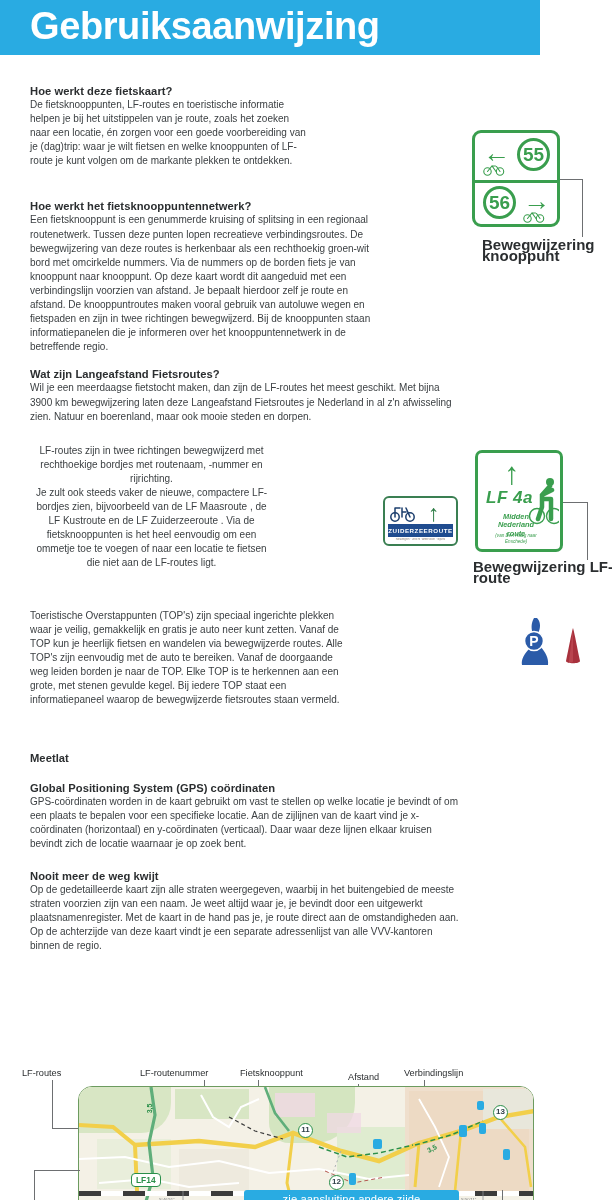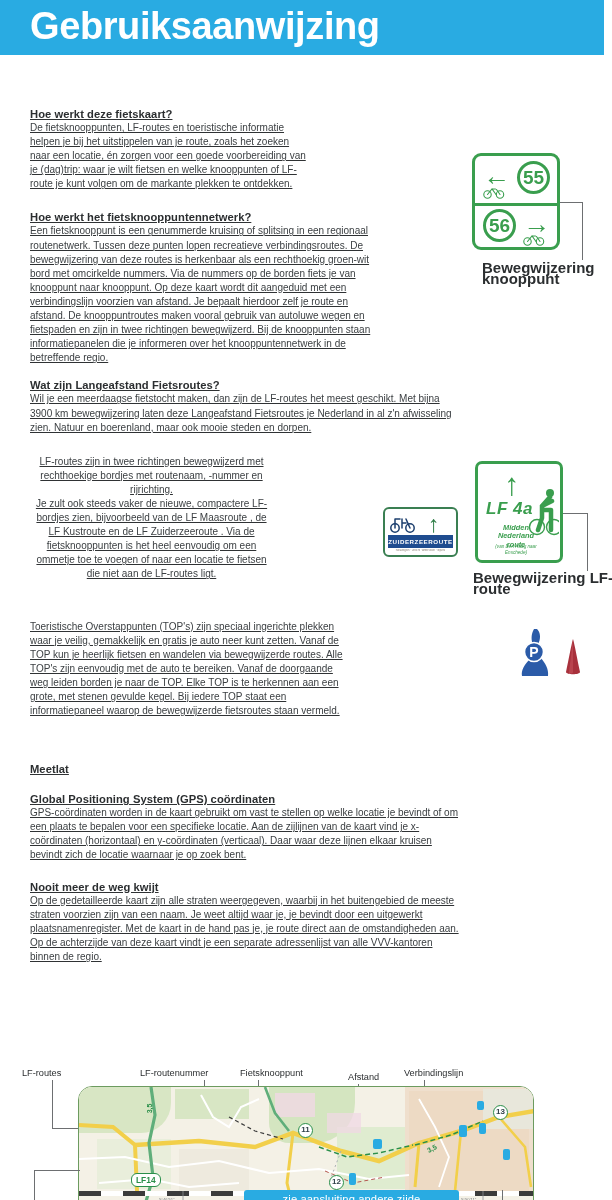--- a/index.html
+++ b/index.html
@@ -13,42 +13,41 @@
     position: relative;
     font-family: "Liberation Sans", sans-serif;
     color: #2f3234;
     overflow: hidden;
   }
 
   
   .header {
     position: absolute;
     left: 0; top: 0;
-    width: 604px;
+    width: 540px;
     height: 55px;
     background: #29abe2;
   }
   .header-title {
     position: absolute;
     left: 30px;
     top: -2px;
     font-size: 38px;
     font-weight: 700;
     color: #ffffff;
     letter-spacing: -0.4px;
     line-height: 56px;
     white-space: nowrap;
   }
 
   
   .content {
     position: absolute;
-    left: 0; top: 71px;
+    left: 0; top: 48px;
     width: 493px;
-    text-decoration: underline;
   }
 
   .section {
     position: relative;
     padding: 0 30px;
     margin-bottom: 12px;
   }
   .sec-title {
     font-size: 11.2px;
     font-weight: 700;
@@ -384,21 +383,21 @@
             </svg>
           </span>
         </div>
       </div>
       <div class="leader-h" style="left:88px; top:49px; width:22px;"></div>
       <div class="leader-v" style="left:110px; top:49px; height:58px;"></div>
       <div class="sign-caption" style="position:absolute; left:10px; top:104px;">Bewegwijzering knooppunt</div>
     </div>
   </div>
 
-  <div class="section" style="margin-top:20px;">
+  <div class="section" style="margin-top:32px;">
     <h2 class="sec-title">Hoe werkt het fietsknooppuntennetwerk?</h2>
     <p class="sec-body narrow-4">Een fietsknooppunt is een genummerde kruising of splitsing in een regionaal routenetwerk. Tussen deze punten lopen recreatieve verbindingsroutes. De bewegwijzering van deze routes is herkenbaar als een rechthoekig groen-wit bord met omcirkelde nummers. Via de nummers op de borden fiets je van knooppunt naar knooppunt. Op deze kaart wordt dit aangeduid met een verbindingslijn voorzien van afstand. Je bepaalt hierdoor zelf je route en afstand. De knooppuntroutes maken vooral gebruik van autoluwe wegen en fietspaden en zijn in twee richtingen bewegwijzerd. Bij de knooppunten staan informatiepanelen die je informeren over het knooppuntennetwerk in de betreffende regio.</p>
   </div>
 
   <div class="section" style="margin-top:14px;">
     <h2 class="sec-title">Wat zijn Langeafstand Fietsroutes?</h2>
     <p class="sec-body">Wil je een meerdaagse fietstocht maken, dan zijn de LF-routes het meest geschikt. Met bijna 3900 km bewegwijzering laten deze Langeafstand Fietsroutes je Nederland in al z'n afwisseling zien. Natuur en boerenland, maar ook mooie steden en dorpen.</p>
   </div>
 
   <div class="section" style="margin-top:20px;">
@@ -542,21 +541,21 @@
         <rect x="264" y="104" width="22" height="5" fill="#3b3b3b"></rect>
         <rect x="308" y="104" width="22" height="5" fill="#3b3b3b"></rect>
         <rect x="352" y="104" width="22" height="5" fill="#3b3b3b"></rect>
         <rect x="396" y="104" width="22" height="5" fill="#3b3b3b"></rect>
         <rect x="440" y="104" width="16" height="5" fill="#3b3b3b"></rect>
       </g>
 
       <path d="M104 104 L104 118 M404 104 L404 118" stroke="#8d9092" stroke-width="0.8" fill="none"></path>
     </svg>
 
-    <div class="lf-map-badge" style="left:52px; top:86px;border-radius:6px;">LF14</div>
+    <div class="lf-map-badge" style="left:52px; top:86px;">LF14</div>
     <div class="map-dist" style="left:66px; top:18px; transform:rotate(-90deg);">3,5</div>
     <div class="map-dist" style="left:348px; top:58px; transform:rotate(-28deg);">3,5</div>
     <div class="kp-map-circle" style="left:199px; top:36px;margin-left:20px;">11</div>
     <div class="kp-map-circle" style="left:250px; top:88px;">12</div>
     <div class="kp-map-circle" style="left:414px; top:18px;">13</div>
 
     <div class="poi" style="left:294px; top:52px; width:9px; height:10px;"></div>
     <div class="poi" style="left:270px; top:86px; width:7px; height:12px;"></div>
     <div class="poi" style="left:380px; top:38px; width:8px; height:12px;"></div>
     <div class="poi" style="left:400px; top:36px; width:7px; height:11px;"></div>

